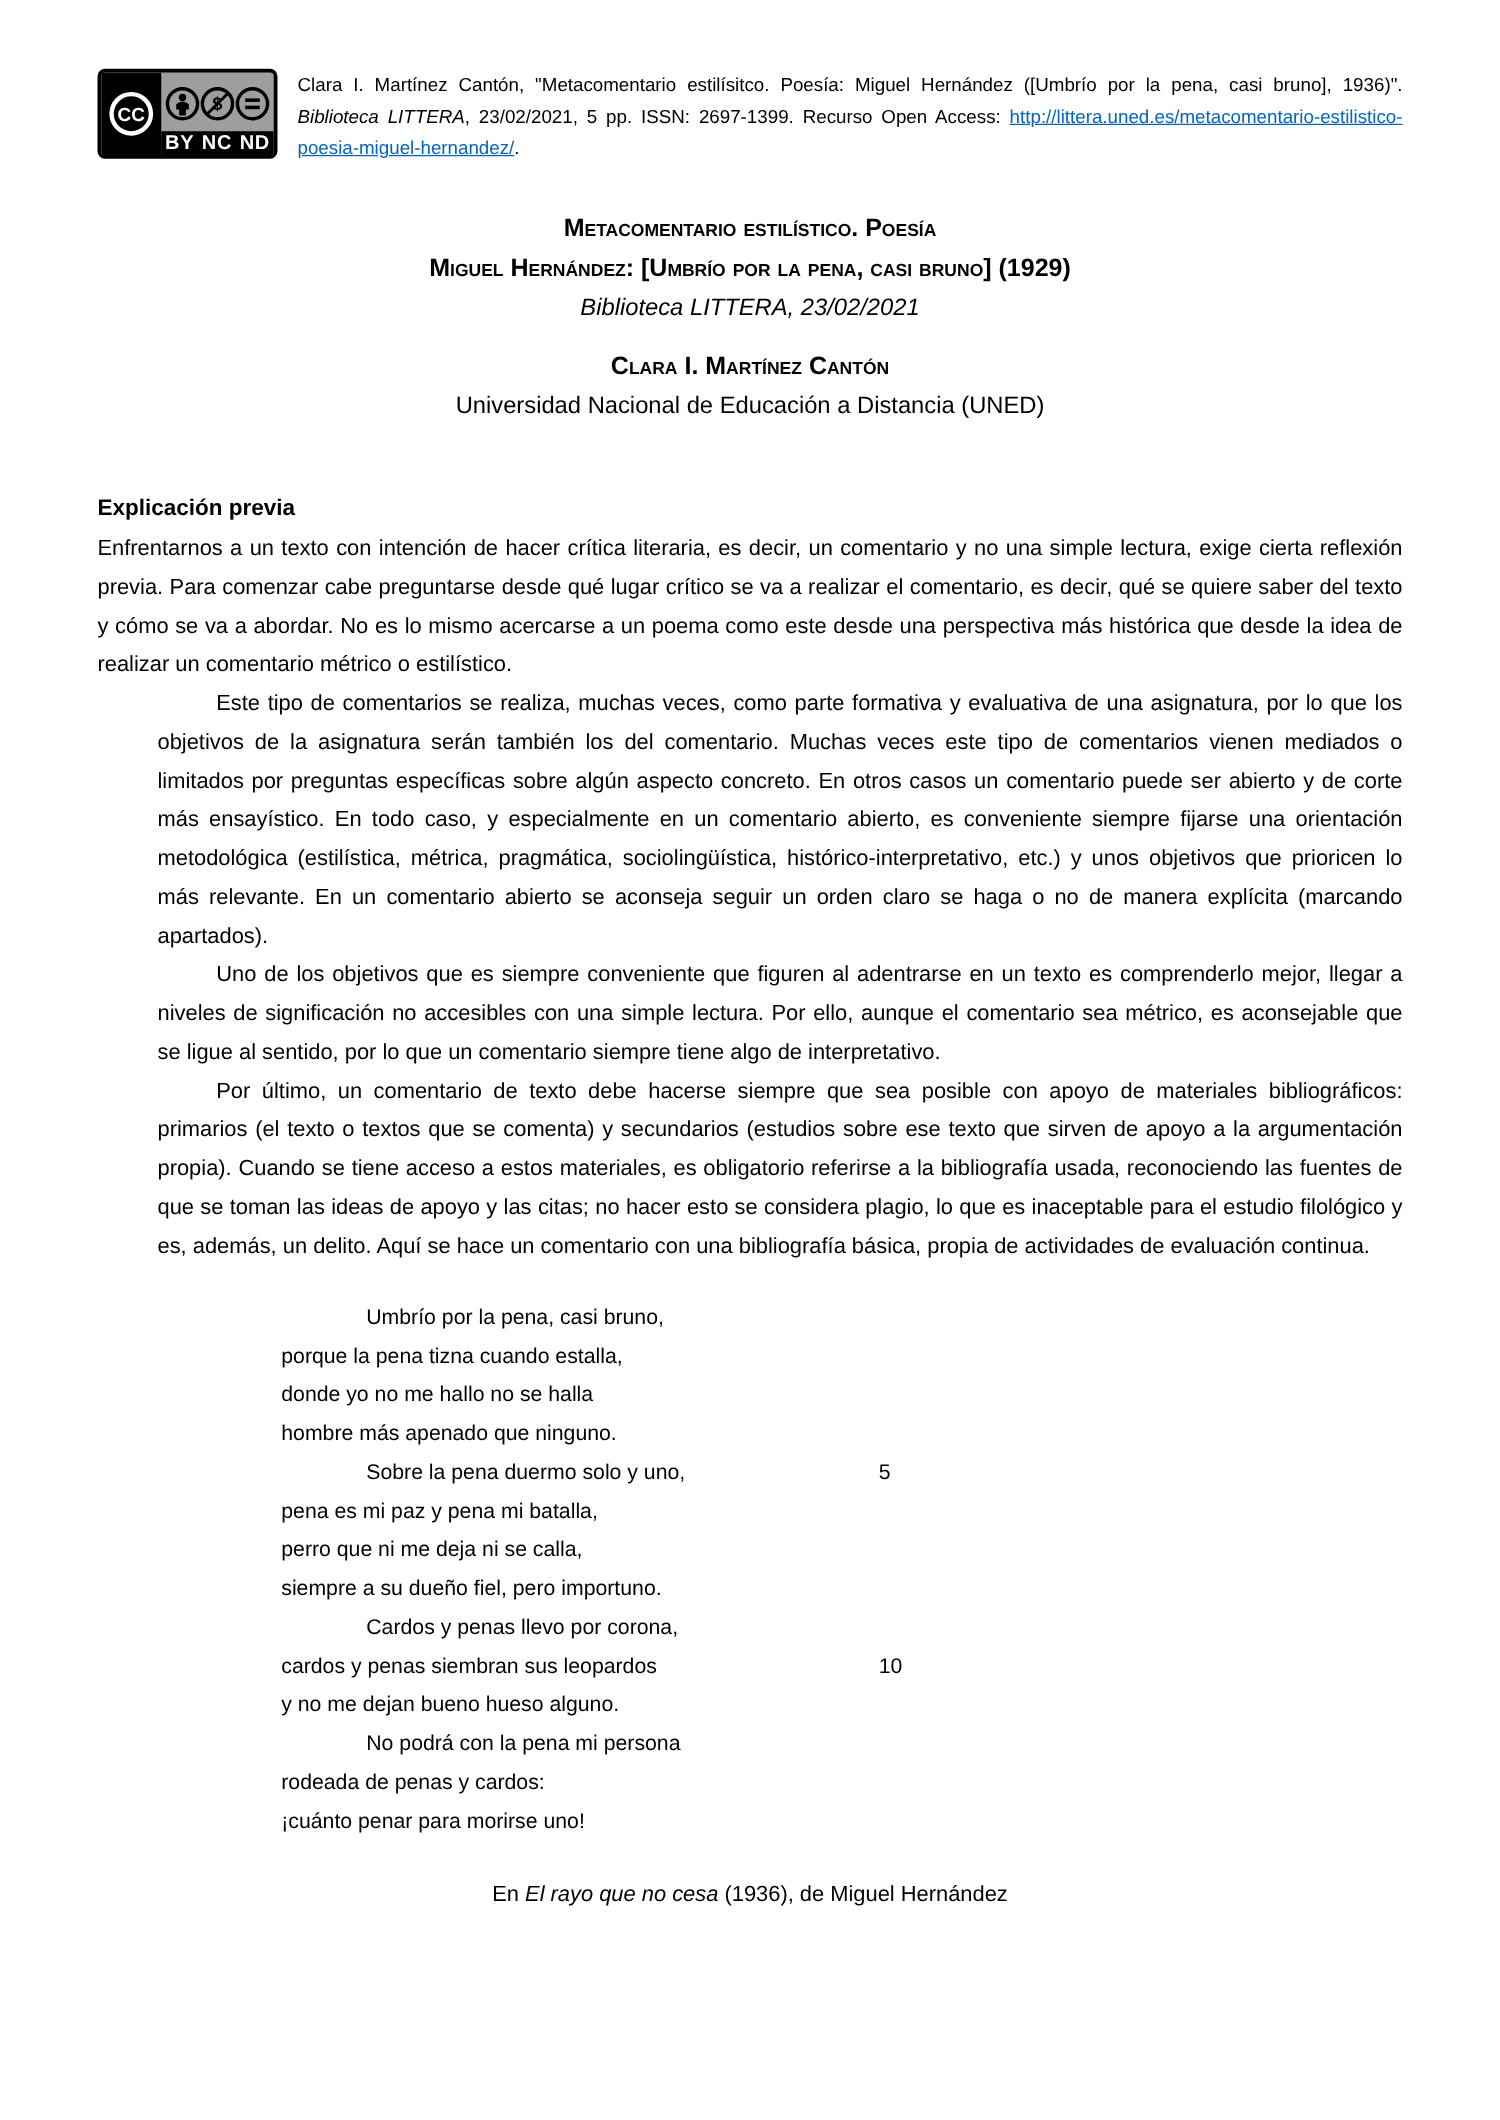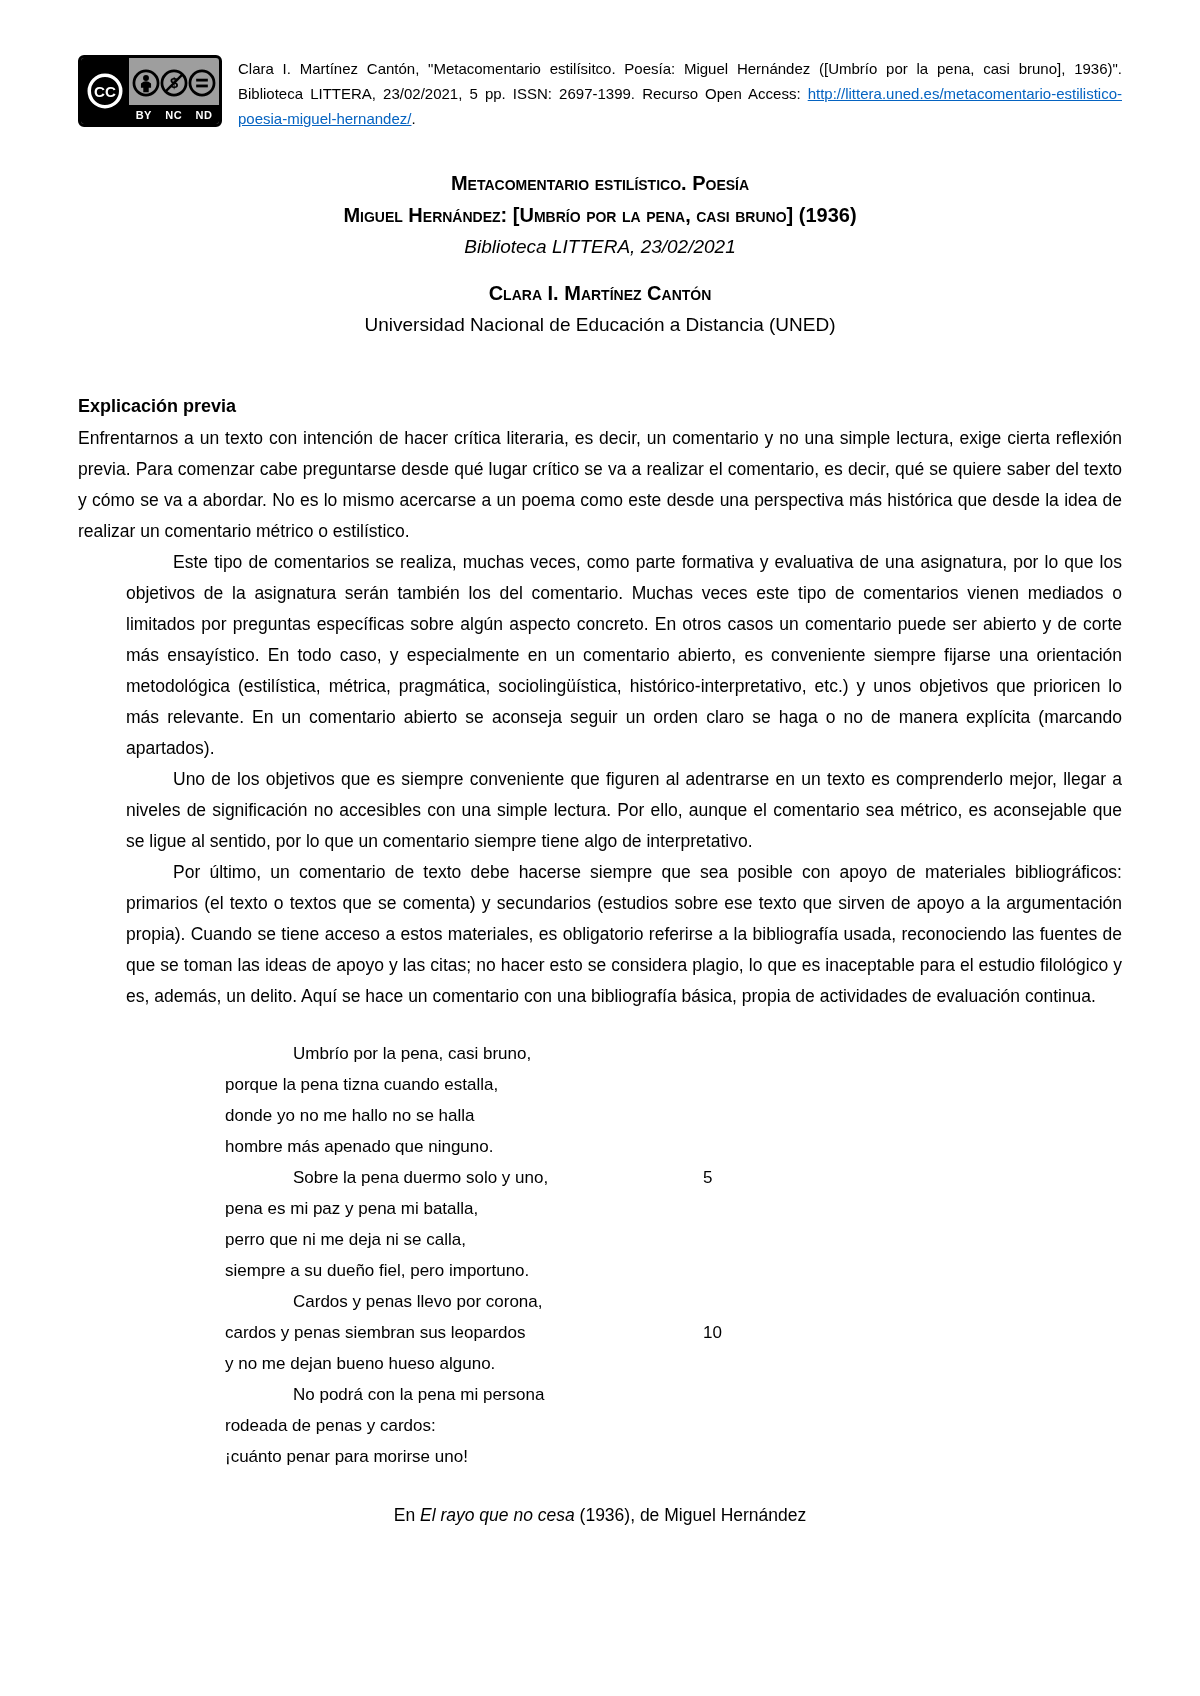--- a/index.html
+++ b/index.html
@@ -17,24 +17,24 @@
     border-radius:6px; background:#9e9e9e; display:flex; overflow:hidden;
   }
   .cc-logo-box {
     width:54px; background:#000; display:flex; align-items:center; justify-content:center;
   }
   .cc-right { flex:1; display:flex; flex-direction:column; }
   .cc-icons { flex:1; display:flex; align-items:center; justify-content:space-around; padding:2px 3px 0 3px; }
   .cc-icons svg { width:28px; height:28px; }
   .cc-strip {
     height:19px; background:#000; color:#fff; display:flex; align-items:center;
-    justify-content:space-around; font-size:11px; font-weight:bold; letter-spacing:.5px;
+    justify-content:space-around; font-size:16px; font-weight:bold; letter-spacing:.5px;
   }
   .citation { flex:1; font-size:15px; line-height:25px; text-align:justify; padding-top:1px; }
-  .citation .it { }
+  .citation .it { font-style:italic; }
   .citation a { color:#0563C1; text-decoration:underline; cursor:pointer; }
 
   
   .title-block { text-align:center; margin-top:36px; font-size:19px; line-height:32px; }
   .sc { font-variant:small-caps; font-weight:bold; font-size:20px; }
   .title-block .source { font-style:italic; }
   .title-block .author { margin-top:14px; }
 
   
   .section-heading { font-size:18px; font-weight:bold; margin-top:50px; line-height:31px; }
@@ -92,21 +92,21 @@
           <span>ND</span>
         </div>
       </div>
     </div>
 
     <p class="citation"><span>Clara I. Martínez Cantón, "Metacomentario estilísitco. Poesía: Miguel Hernández ([Umbrío por la pena, casi bruno], 1936)". </span><span class="it">Biblioteca LITTERA</span><span>, 23/02/2021, 5 pp. ISSN: 2697-1399. Recurso Open Access: </span><a href="#">http://littera.uned.es/metacomentario-estilistico-poesia-miguel-hernandez/</a><span>.</span></p>
   </div>
 
   <div class="title-block">
     <h1 class="sc">Metacomentario estilístico. Poesía</h1>
-    <h2 class="sc">Miguel Hernández: [Umbrío por la pena, casi bruno] (1936)</h2>
+    <h2 class="sc">Miguel Hernández: [Umbrío por la pena, casi bruno] (1929)</h2>
     <div class="source">Biblioteca LITTERA, 23/02/2021</div>
     <div class="sc author">Clara I. Martínez Cantón</div>
     <div>Universidad Nacional de Educación a Distancia (UNED)</div>
   </div>
 
   <h3 class="section-heading">Explicación previa</h3>
   <div class="body-paragraphs" id="paragraphs">
       <p class="body-para">Enfrentarnos a un texto con intención de hacer crítica literaria, es decir, un comentario y no una simple lectura, exige cierta reflexión previa. Para comenzar cabe preguntarse desde qué lugar crítico se va a realizar el comentario, es decir, qué se quiere saber del texto y cómo se va a abordar. No es lo mismo acercarse a un poema como este desde una perspectiva más histórica que desde la idea de realizar un comentario métrico o estilístico.</p>
       <p class="body-para indent">Este tipo de comentarios se realiza, muchas veces, como parte formativa y evaluativa de una asignatura, por lo que los objetivos de la asignatura serán también los del comentario. Muchas veces este tipo de comentarios vienen mediados o limitados por preguntas específicas sobre algún aspecto concreto. En otros casos un comentario puede ser abierto y de corte más ensayístico. En todo caso, y especialmente en un comentario abierto, es conveniente siempre fijarse una orientación metodológica (estilística, métrica, pragmática, sociolingüística, histórico-interpretativo, etc.) y unos objetivos que prioricen lo más relevante. En un comentario abierto se aconseja seguir un orden claro se haga o no de manera explícita (marcando apartados).</p>
       <p class="body-para indent">Uno de los objetivos que es siempre conveniente que figuren al adentrarse en un texto es comprenderlo mejor, llegar a niveles de significación no accesibles con una simple lectura. Por ello, aunque el comentario sea métrico, es aconsejable que se ligue al sentido, por lo que un comentario siempre tiene algo de interpretativo.</p>

